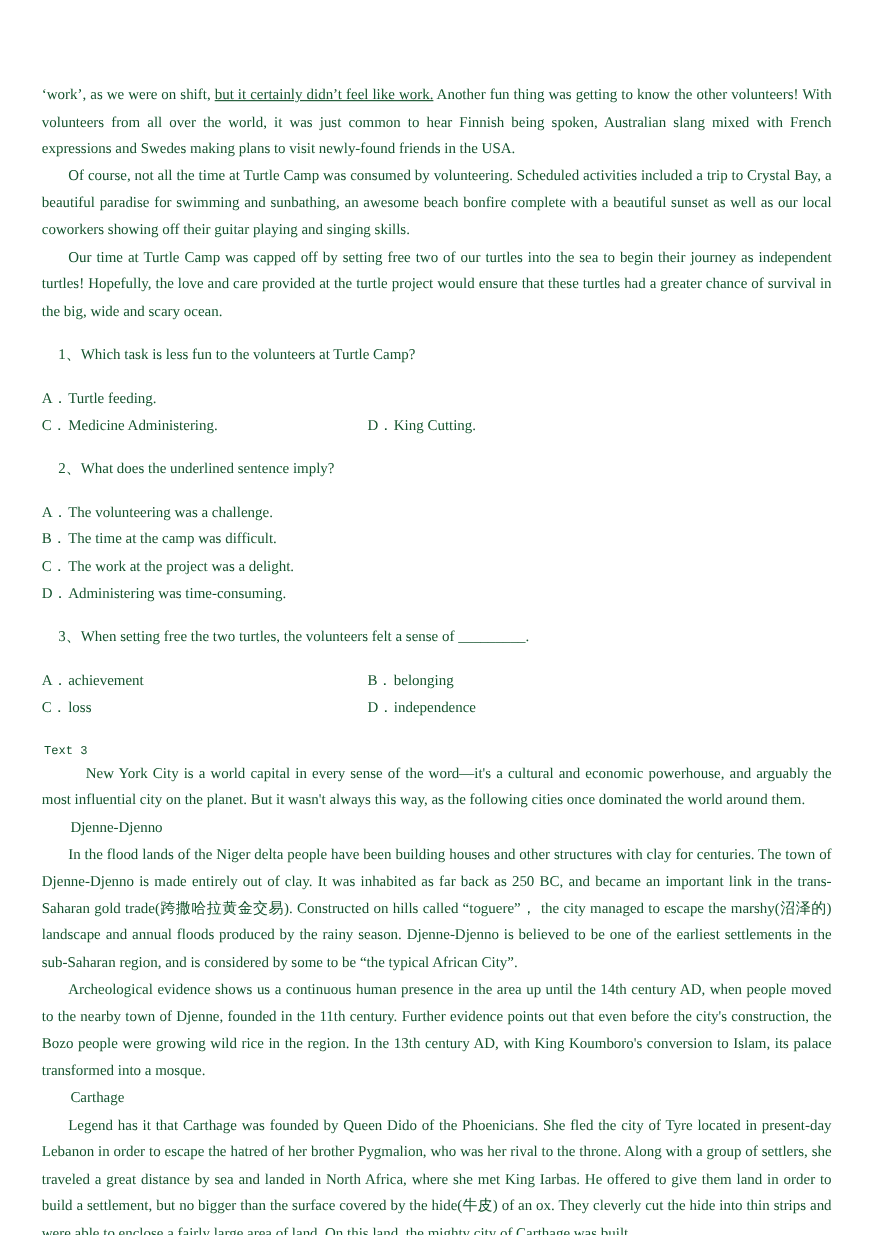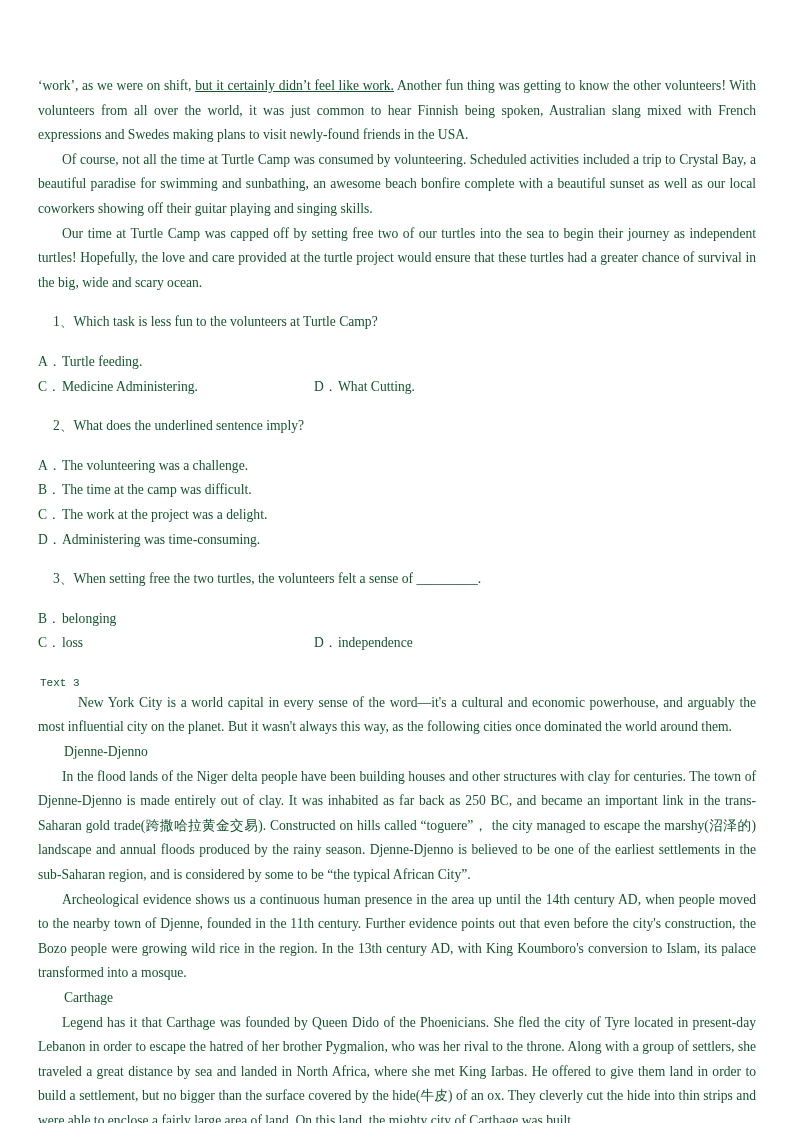--- a/index.html
+++ b/index.html
@@ -7,21 +7,21 @@
   .page {
     position: absolute; left: 38px; top: 74px; width: 718px;
     font-family: "Liberation Serif", serif; font-size: 13.6px; color: #14532d;
     line-height: 24.6px;
   }
   p { margin: 0; text-align: justify; text-align-last: left; }
   .indent { text-indent: 24px; }
   .indent2 { text-indent: 40px; }
   .u { text-decoration: underline; }
   .q { margin: 15px; }
-  .opts { display: flex; }
+  .opts { display: flex; gap: 20px; }
   .opt { width: 276px; white-space: nowrap; }
   .opt.full { width: auto; }
   .heading { padding-left: 26px; }
   .text-title {
     font-family: "Liberation Mono", monospace; font-size: 11px; text-align: left;
     line-height: 15px; height: 15px; margin-top: 20px; padding-left: 2px;
   }
   .lbl { display: inline-block; width: 24px; }
 </style>
 </head>
@@ -33,35 +33,36 @@
   <p class="indent">Of course, not all the time at Turtle Camp was consumed by volunteering. Scheduled activities included a trip to Crystal Bay, a beautiful paradise for swimming and sunbathing, an awesome beach bonfire complete with a beautiful sunset as well as our local coworkers showing off their guitar playing and singing skills.</p>
   <p class="indent">Our time at Turtle Camp was capped off by setting free two of our turtles into the sea to begin their journey as independent turtles! Hopefully, the love and care provided at the turtle project would ensure that these turtles had a greater chance of survival in the big, wide and scary ocean.</p>
 
   <div>
     <p class="q">1、Which task is less fun to the volunteers at Turtle Camp?</p>
     <div class="opts">
       <div class="opt"><span class="lbl">A．</span><span>Turtle feeding.</span></div>
     </div>
     <div class="opts">
       <div class="opt"><span class="lbl">C．</span><span>Medicine Administering.</span></div>
-      <div class="opt"><span class="lbl">D．</span><span>What Cutting.</span></div>
+      <div class="opt"><span class="lbl">D．</span><span>King Cutting.</span></div>
     </div>
   </div>
 
   <div>
     <p class="q">2、What does the underlined sentence imply?</p>
     <div class="opt full"><span class="lbl">A．</span><span>The volunteering was a challenge.</span></div>
     <div class="opt full"><span class="lbl">B．</span><span>The time at the camp was difficult.</span></div>
     <div class="opt full"><span class="lbl">C．</span><span>The work at the project was a delight.</span></div>
     <div class="opt full"><span class="lbl">D．</span><span>Administering was time-consuming.</span></div>
   </div>
 
   <div>
     <p class="q">3、When setting free the two turtles, the volunteers felt a sense of _________.</p>
     <div class="opts">
+      <div class="opt"><span class="lbl">A．</span><span>achievement</span></div>
       <div class="opt"><span class="lbl">B．</span><span>belonging</span></div>
     </div>
     <div class="opts">
       <div class="opt"><span class="lbl">C．</span><span>loss</span></div>
       <div class="opt"><span class="lbl">D．</span><span>independence</span></div>
     </div>
   </div>
 
   <div class="text-title">Text 3</div>
   <p class="indent2">New York City is a world capital in every sense of the word—it's a cultural and economic powerhouse, and arguably the most influential city on the planet. But it wasn't always this way, as the following cities once dominated the world around them.</p>

